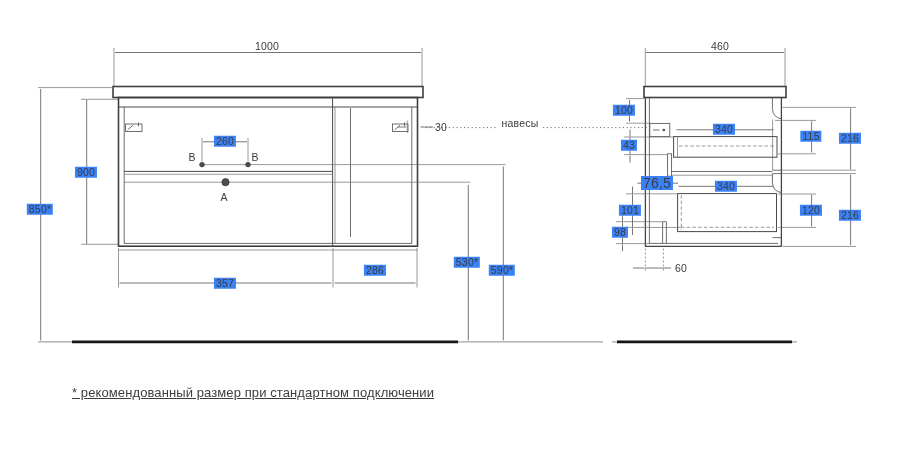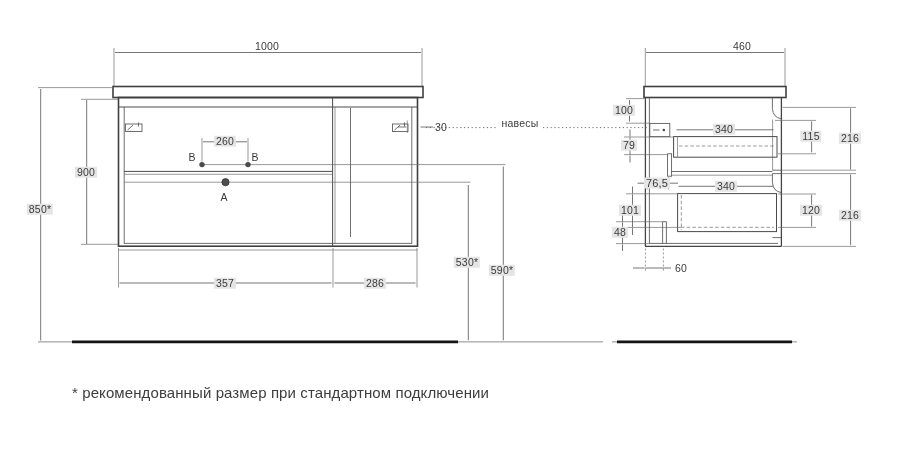--- a/index.html
+++ b/index.html
@@ -15,24 +15,24 @@
   .dimln{stroke:#545454;stroke-width:.8;}
   .dsh{stroke-dasharray:3.5 2.2;}
   .dsh2{stroke-dasharray:2 2;}
   .dot{stroke-dasharray:1.2 2.6;stroke-width:.9;stroke:#606060;}
   .fl{fill:#4a4a4a;stroke:none;}
   .flA{fill:#4f4f4f;stroke:#333;stroke-width:.8;}
   .floorA{stroke:#8c8c8c;stroke-width:1;}
   .floorB{stroke:#151515;stroke-width:2.8;}
   .dim{position:absolute;transform:translate(-50%,-50%);font-size:10.5px;line-height:1;
        color:#3b3b3b;letter-spacing:.2px;white-space:nowrap;}
-  .bg{background:#e5e5e5;padding:0 2px;}
-  .sm{font-size:11px;}
-  .notes{position:absolute;left:72px;top:385px;font-size:15px;color:#3d3d3d;
-         line-height:15.4px;letter-spacing:.1px;}
+  .bg{background:#3b82f6;padding:0 2px;}
+  .sm{font-size:14px;}
+  .notes{position:absolute;left:72px;top:385px;font-size:13px;color:#3d3d3d;
+         line-height:15.4px;letter-spacing:.1px;text-decoration:underline;}
 </style>
 </head>
 <body>
 
 <div class="stage">
 
 <svg class="geo" width="900" height="461" viewBox="0 0 900 461">
   <defs>
     <marker id="ar" viewBox="0 0 8 6" markerWidth="8" markerHeight="6" refX="7.6" refY="3" orient="auto-start-reverse">
       <path d="M8,3 L0,0.6 L0,5.4 Z" fill="#4a4a4a" stroke="none"></path>
@@ -211,31 +211,31 @@
 
 <span class="dim" style="left:267px;top:46px">1000</span>
 <span class="dim bg" style="left:40px;top:209px">850*</span>
 <span class="dim bg" style="left:86px;top:172px">900</span>
 <span class="dim bg" style="left:225px;top:141px">260</span>
 <span class="dim" style="left:441px;top:127px">30</span>
 <span class="dim" style="left:192px;top:157px">B</span>
 <span class="dim" style="left:255px;top:157px">B</span>
 <span class="dim" style="left:224px;top:197px">A</span>
 <span class="dim bg" style="left:225px;top:283px">357</span>
-<span class="dim bg" style="left:375px;top:283px">286</span>
+<span class="dim bg" style="left:375px;top:270px">286</span>
 <span class="dim bg" style="left:467px;top:262px">530*</span>
 <span class="dim bg" style="left:502px;top:270px">590*</span>
 <span class="dim" style="left:520px;top:123px">навесы</span>
 
-<span class="dim" style="left:742px;top:46px">460</span>
+<span class="dim" style="left:720px;top:46px">460</span>
 <span class="dim bg" style="left:624px;top:110px">100</span>
-<span class="dim bg" style="left:629px;top:145px">79</span>
+<span class="dim bg" style="left:629px;top:145px">43</span>
 <span class="dim bg sm" style="left:657px;top:183px">76,5</span>
 <span class="dim bg" style="left:630px;top:210px">101</span>
-<span class="dim bg" style="left:620px;top:232px">48</span>
+<span class="dim bg" style="left:620px;top:232px">98</span>
 <span class="dim" style="left:681px;top:268px">60</span>
 <span class="dim bg" style="left:724px;top:129px">340</span>
 <span class="dim bg" style="left:726px;top:186px">340</span>
 <span class="dim bg" style="left:811px;top:136px">115</span>
 <span class="dim bg" style="left:850px;top:138px">216</span>
 <span class="dim bg" style="left:811px;top:210px">120</span>
 <span class="dim bg" style="left:850px;top:215px">216</span>
 
 <div class="notes">
   <div>* рекомендованный размер при стандартном подключении</div>

